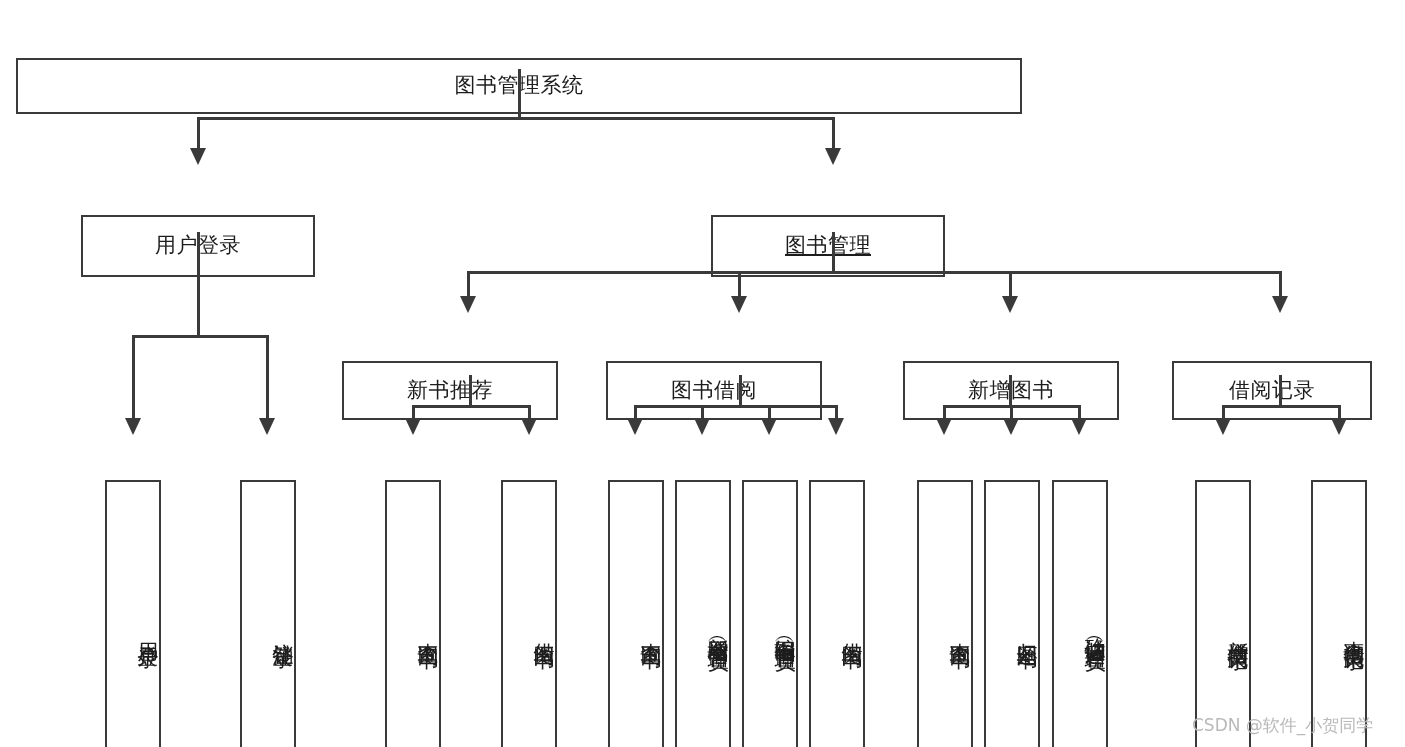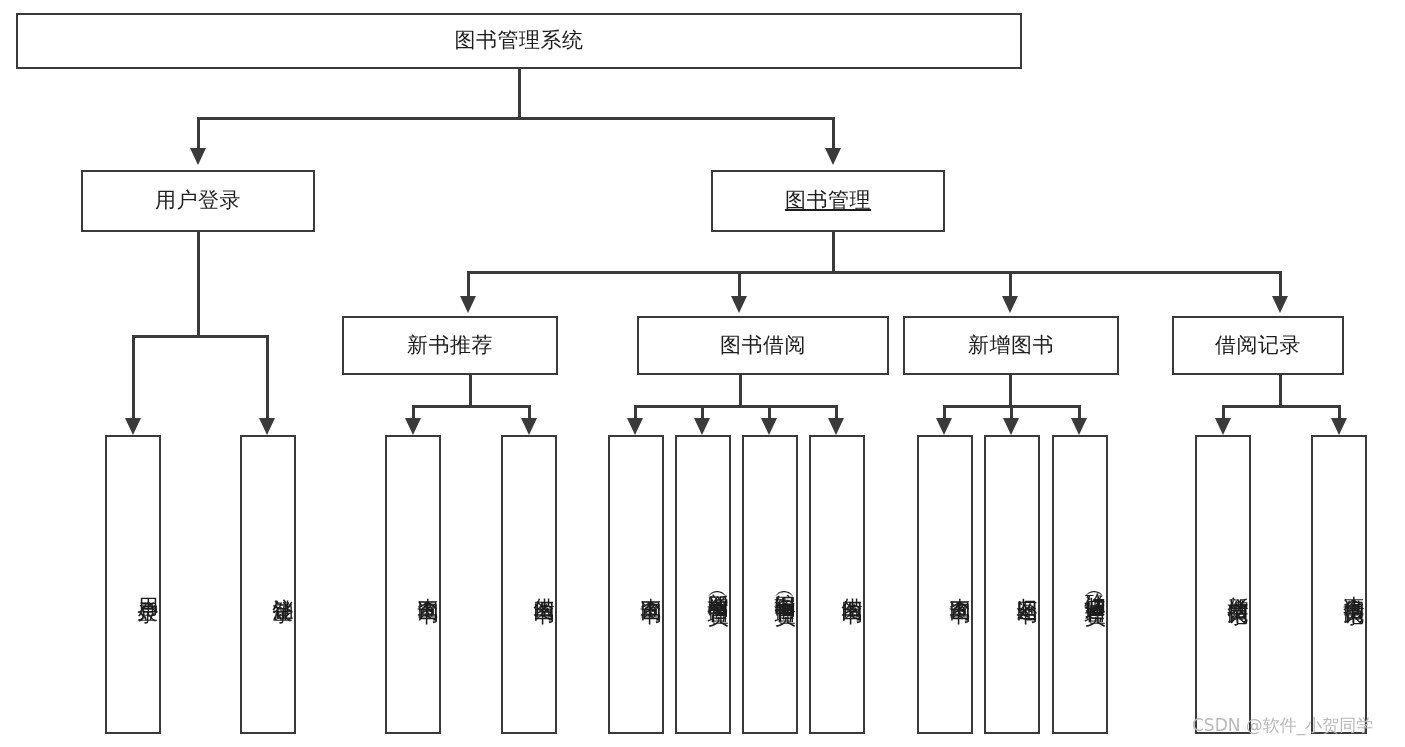--- a/index.html
+++ b/index.html
@@ -23,20 +23,21 @@
     position: absolute;
     box-sizing: border-box;
     border: 2.5px solid #3a3a3a;
     background: #ffffff;
     display: flex;
     align-items: center;
     justify-content: center;
     color: #1d1d1d;
     line-height: 1.12;
     text-align: center;
+    margin-top: 45px;
   }
   .node.horiz {
     font-size: 21px;
     letter-spacing: 0.5px;
   }
   
   .node.vert {
     writing-mode: vertical-rl;
     text-orientation: upright;
     font-size: 21px;
@@ -113,27 +114,27 @@
   <div class="edge-v" style="left:1009px; top:271px; width:3px; height:25px;"></div>
   <div class="edge-v" style="left:1279px; top:271px; width:3px; height:25px;"></div>
   <div class="arrow" style="left:460px; top:296px;"></div>
   <div class="arrow" style="left:731px; top:296px;"></div>
   <div class="arrow" style="left:1002px; top:296px;"></div>
   <div class="arrow" style="left:1272px; top:296px;"></div>
 
   <div class="node horiz" style="left:342px; top:316px; width:216px; height:59px;">
     <span>新书推荐</span>
   </div>
-  <div class="node horiz" style="left:637px; top:316px; width:252px; height:59px;">
+  <div class="node horiz" style="left:606px; top:316px; width:216px; height:59px;">
     <span>图书借阅</span>
   </div>
   <div class="node horiz" style="left:903px; top:316px; width:216px; height:59px;">
     <span>新增图书</span>
   </div>
-  <div class="node horiz" style="left:1172px; top:316px; width:172px; height:59px;">
+  <div class="node horiz" style="left:1172px; top:316px; width:200px; height:59px;">
     <span>借阅记录</span>
   </div>
 
   <div class="edge-v" style="left:469px; top:375px; width:3px; height:30px;"></div>
   <div class="edge-h" style="left:412px; top:405px; width:119px; height:3px;"></div>
   <div class="edge-v" style="left:412px; top:405px; width:3px; height:13px;"></div>
   <div class="edge-v" style="left:528px; top:405px; width:3px; height:13px;"></div>
   <div class="arrow" style="left:405px; top:418px;"></div>
   <div class="arrow" style="left:521px; top:418px;"></div>
 

